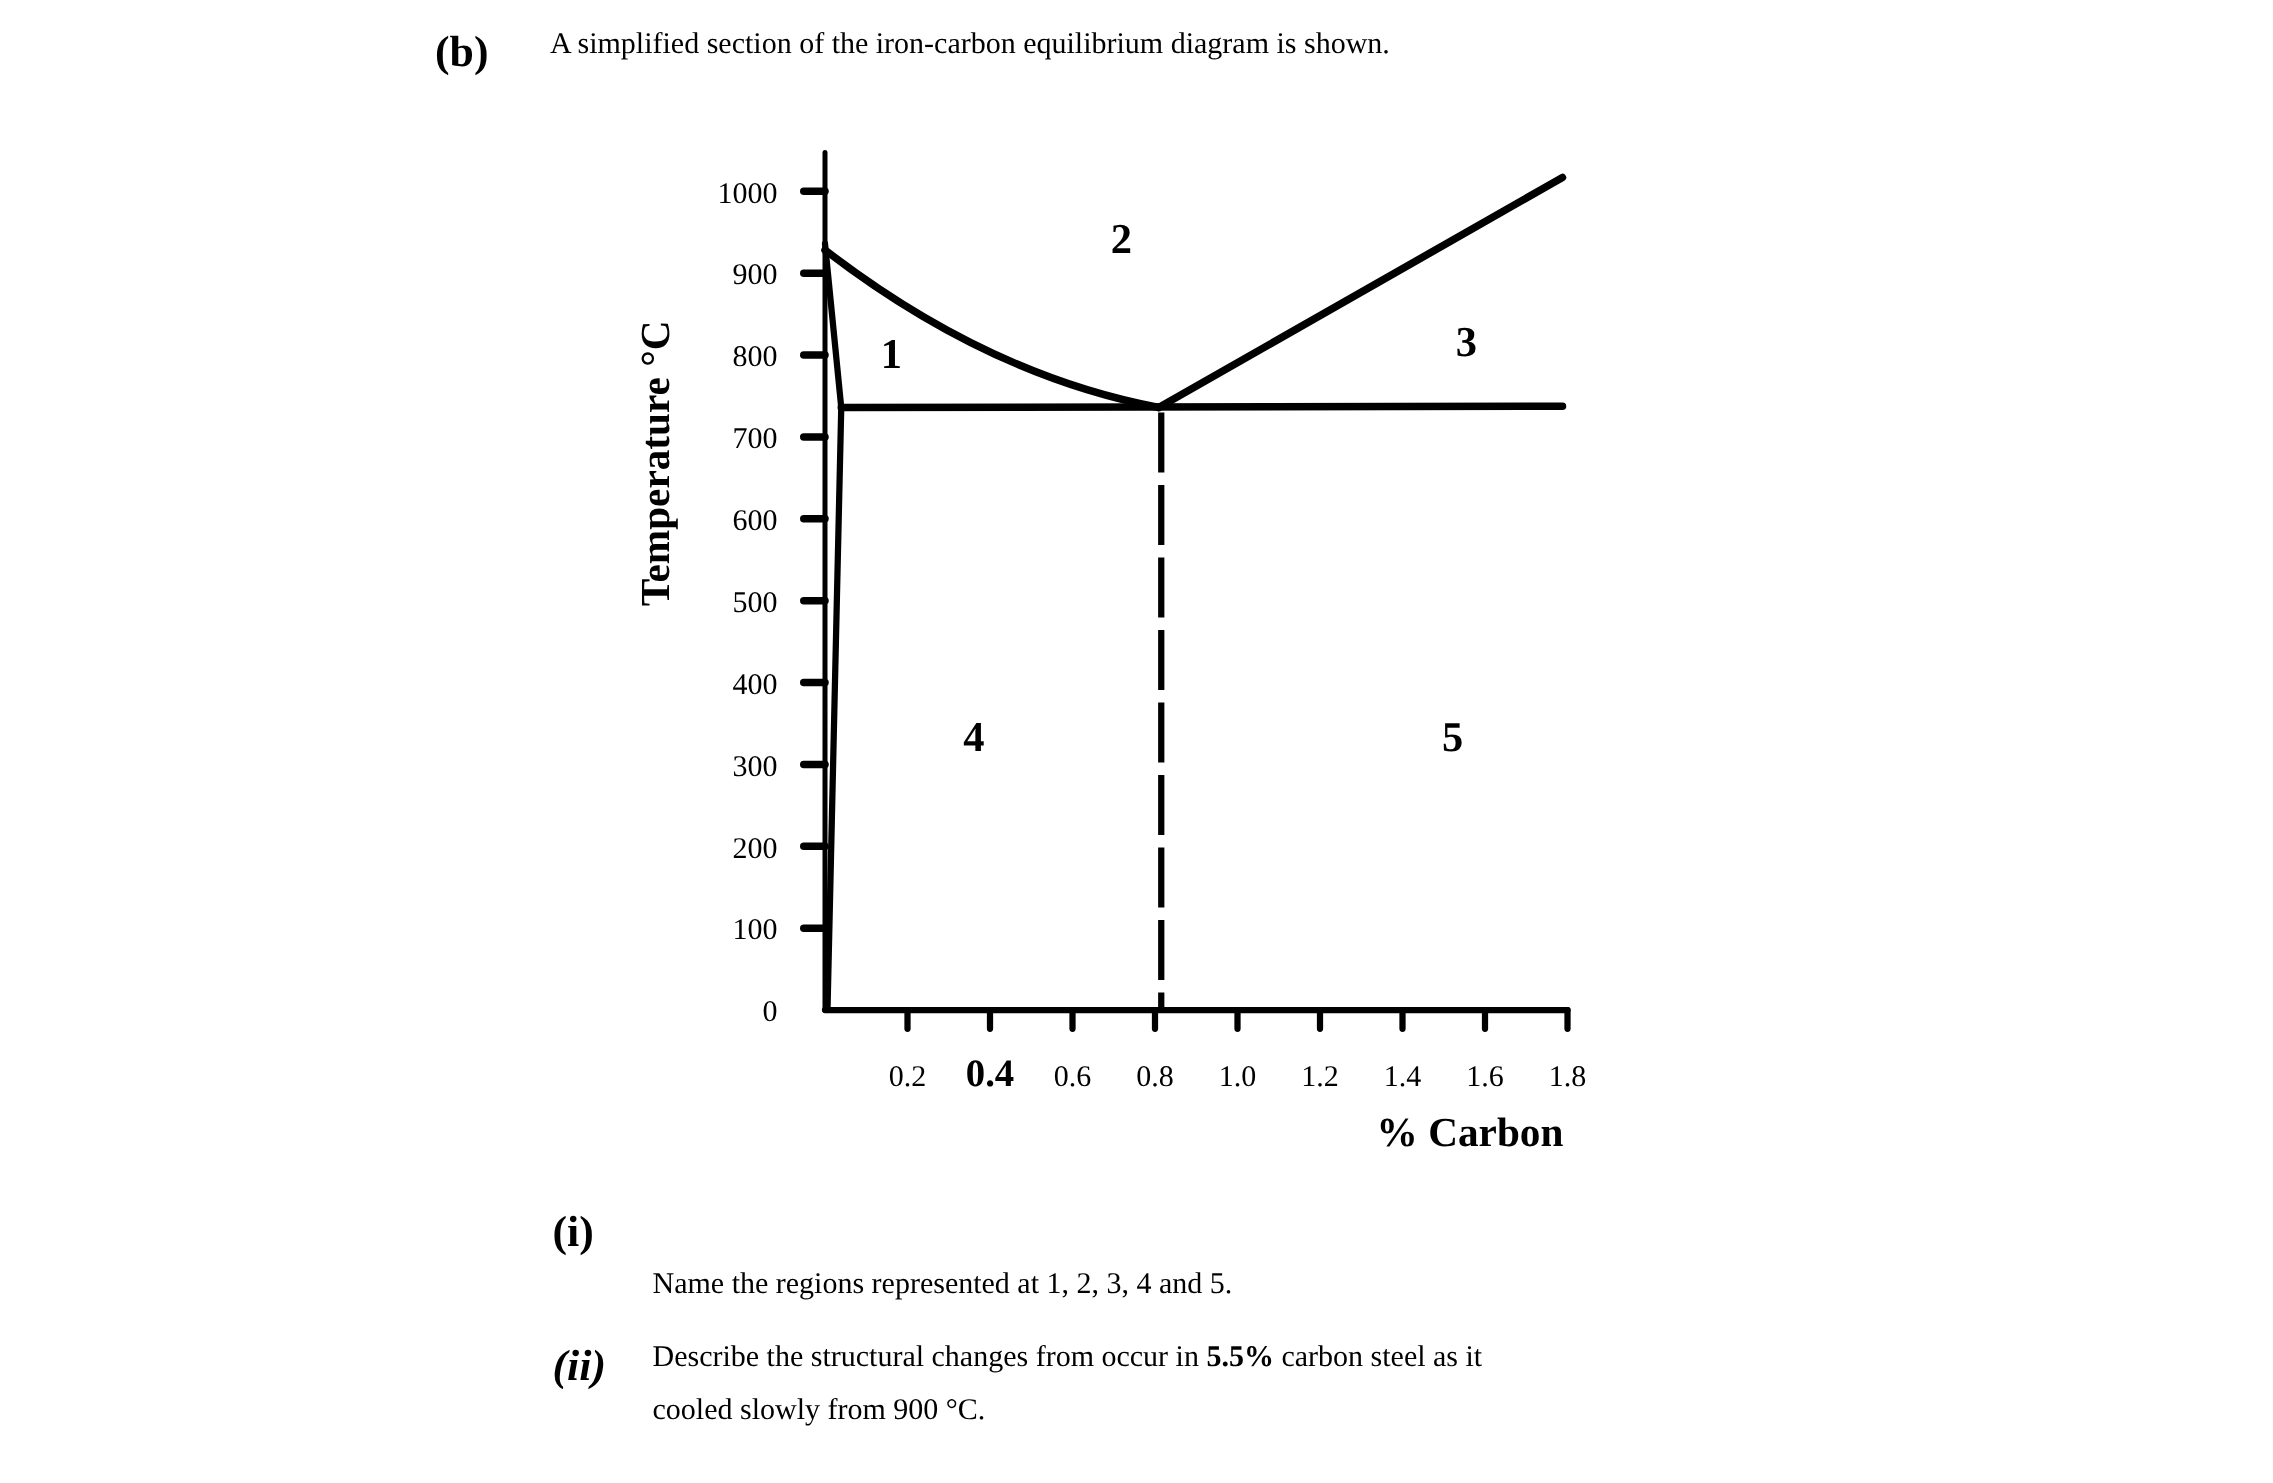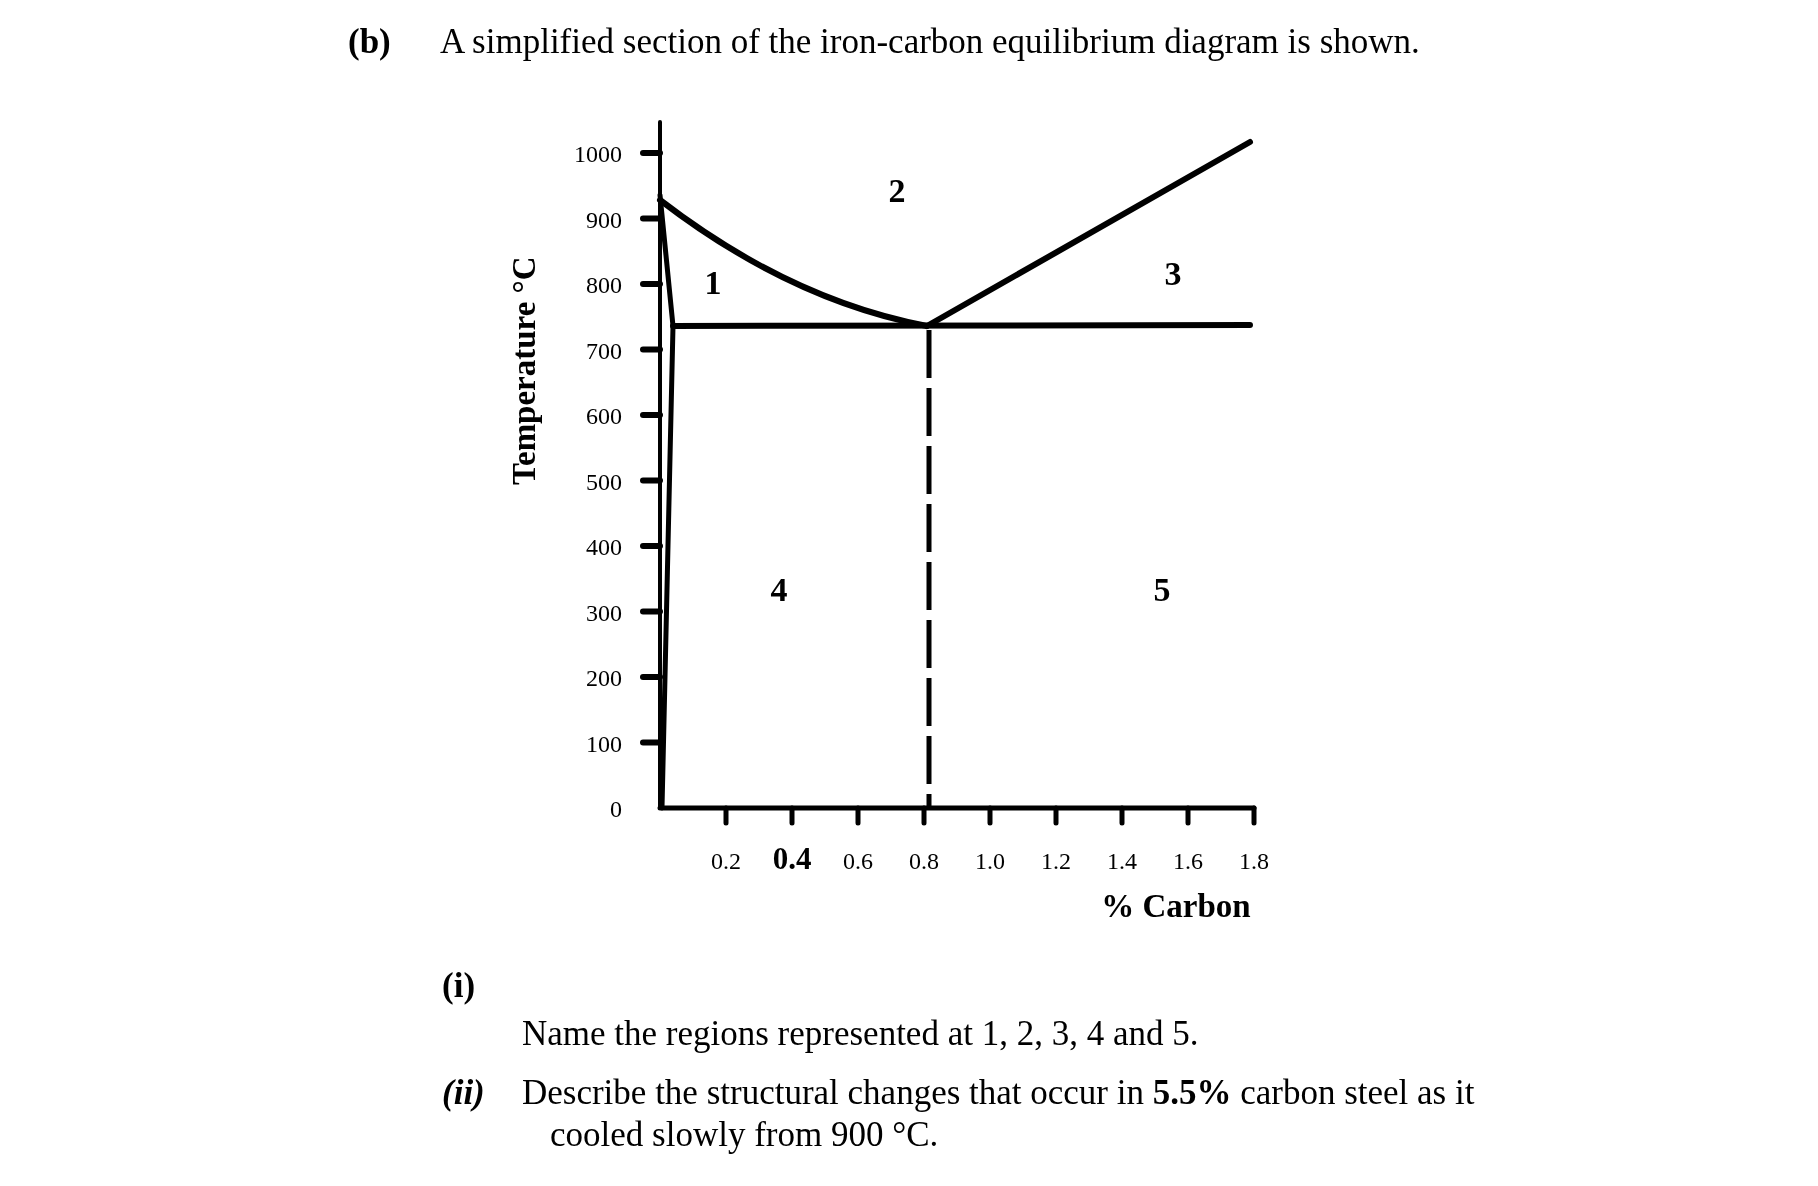--- a/index.html
+++ b/index.html
@@ -1,20 +1,20 @@
 <!DOCTYPE html>
 <html><head>
 <meta charset="utf-8">
 <style>
   html, body { margin: 0; padding: 0; background: #ffffff; }
   body { width: 1818px; height: 1186px; position: relative; overflow: hidden;
          font-family: "Liberation Serif", "DejaVu Serif", serif; color: #000; }
   .abs { position: absolute; white-space: nowrap; }
   .qlabel { font-weight: bold; font-size: 35px; }
-  .qtext { font-size: 35px; }
+  .qtext { font-size: 24px; }
   #diagram { position: absolute; left: 0; top: 0; }
   .tick-y { font-size: 24px; text-anchor: end; }
   .tick-x { font-size: 24px; text-anchor: middle; }
   .tick-x.bold { font-size: 31px; font-weight: bold; }
   .region { font-size: 34px; font-weight: bold; text-anchor: middle; }
   .axis-title { font-size: 33px; font-weight: bold; }
 </style>
 </head>
 <body>
 
@@ -93,15 +93,15 @@
 
   <text class="axis-title" x="0" y="0" transform="translate(535,485) rotate(-90)">Temperature °C</text>
   <text class="axis-title" x="1176" y="917" text-anchor="middle">% Carbon</text>
 </svg>
 
 <div class="abs qlabel" style="left:442px; top:966px;">(i)</div>
 <div class="abs qtext" style="left:522px; top:966px;margin-top:48px;">Name the regions represented at 1, 2, 3, 4 and 5.</div>
 
 <div class="abs qlabel" style="left:442px; top:1073px;font-style:italic;">(ii)</div>
 <div class="abs qtext" style="left:522px; top:1073px;">
-  <span>Describe the structural changes that occur in </span><b>5.5%</b><span> carbon steel as it</span>
+  <span>Describe the structural changes from occur in </span><b>5.5%</b><span> carbon steel as it</span>
 </div>
-<div class="abs qtext" style="left:522px; top:1115px;margin-left:28px;">cooled slowly from 900 °C.</div>
+<div class="abs qtext" style="left:522px; top:1115px;">cooled slowly from 900 °C.</div>
 
 </body></html>

